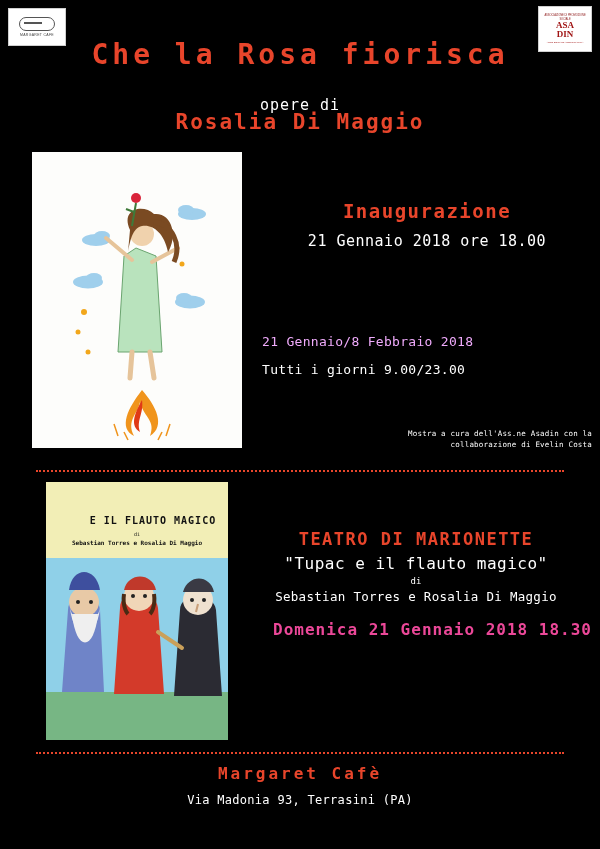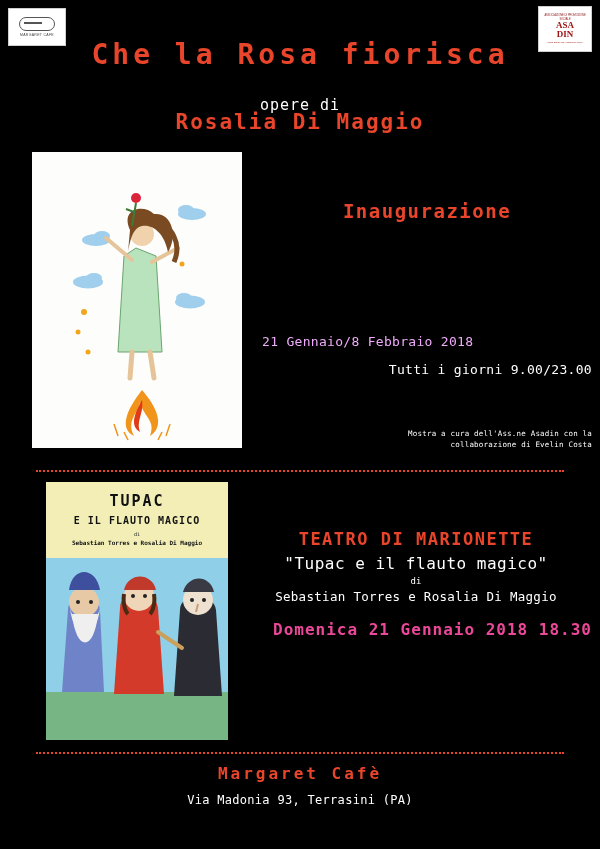--- a/index.html
+++ b/index.html
@@ -154,21 +154,21 @@
     left: 262px; top: 334px;
     width: 330px;
     font-size: 13px;
     color: #f0abfc;
     letter-spacing: .3px;
   }
   .hours {
     position: absolute;
     left: 262px; top: 362px;
     width: 330px;
-    text-align: right;
+    text-align: left;
     font-size: 13px;
     color: #ffffff;
     letter-spacing: .3px;
   }
   .curator {
     position: absolute;
     left: 262px; top: 428px;
     width: 330px;
     text-align: right;
     font-size: 7.5px;
@@ -206,20 +206,21 @@
   }
   .art2 .p-sub {
     position: absolute;
     left: 0; top: 33px;
     width: 182px;
     text-align: center;
     font-size: 10px;
     font-weight: bold;
     color: #111;
     letter-spacing: 1px;
+    padding-left: 16px;
   }
   .art2 .p-di {
     position: absolute;
     left: 0; top: 49px;
     width: 182px;
     text-align: center;
     font-size: 5px;
     color: #111;
   }
   .art2 .p-auth {
@@ -367,20 +368,21 @@
       <g stroke="#f0941c" stroke-width="1.5">
         <path d="M86 284 L82 272"></path>
         <path d="M134 284 L138 272"></path>
         <path d="M96 288 L92 280"></path>
         <path d="M126 288 L130 280"></path>
       </g>
     </svg>
   </div>
 
   <div class="inaug">Inaugurazione</div>
+  <div class="inaug-date">21 Gennaio 2018 ore 18.00</div>
   <div class="period">21 Gennaio/8 Febbraio 2018</div>
   <div class="hours">Tutti i giorni 9.00/23.00</div>
   <div class="curator">
     <div>Mostra a cura dell'Ass.ne Asadin con la</div>
     <div>collaborazione di Evelin Costa</div>
   </div>
 
   <div class="divider" id="divider-1"></div>
 
   <div class="art2">
@@ -413,21 +415,20 @@
         <path d="M134 128 C134 110 168 110 170 128 L176 214 L128 214 Z" fill="#2b2b33"></path>
         <circle cx="152" cy="118" r="15" fill="#efe1cf"></circle>
         <path d="M137 110 C142 92 164 92 168 110 Z" fill="#3a3a44"></path>
         <circle cx="146" cy="118" r="2" fill="#222"></circle>
         <circle cx="158" cy="118" r="2" fill="#222"></circle>
         <path d="M152 122 L150 130" stroke="#c9a07a" stroke-width="2"></path>
       </g>
 
       <path d="M112 150 L136 166" stroke="#caa05a" stroke-width="4" stroke-linecap="round"></path>
     </svg>
-    <div class="p-title">TUPAC</div>
     <div class="p-sub">E IL FLAUTO MAGICO</div>
     <div class="p-di">di</div>
     <div class="p-auth">Sebastian Torres e Rosalia Di Maggio</div>
   </div>
 
   <div class="th-title">TEATRO DI MARIONETTE</div>
   <div class="th-show">"Tupac e il flauto magico"</div>
   <div class="th-di">di</div>
   <div class="th-auth">Sebastian Torres e Rosalia Di Maggio</div>
   <div class="th-when">Domenica 21 Gennaio 2018 18.30</div>

